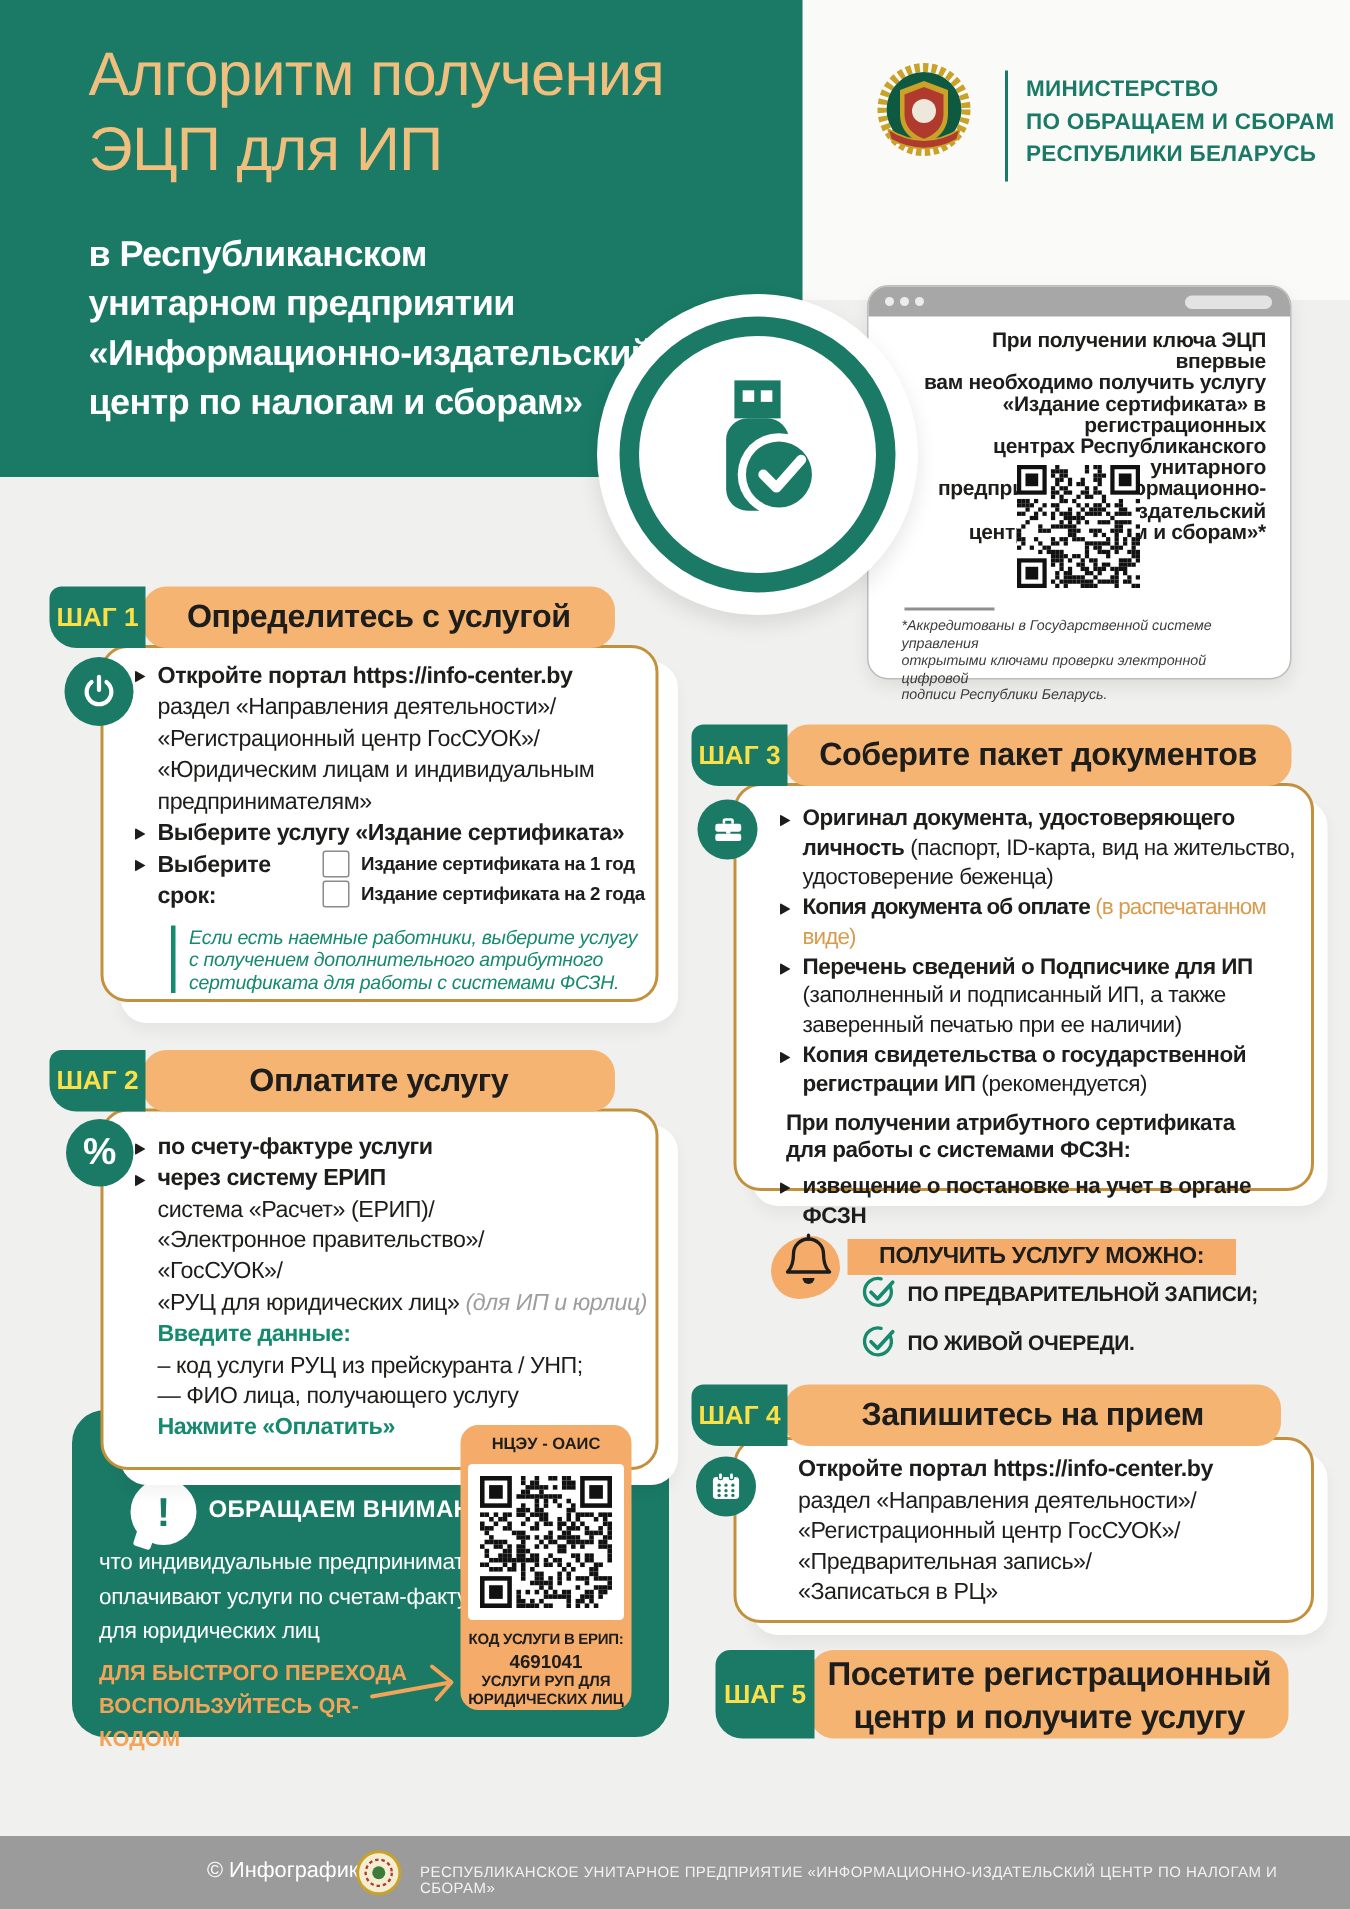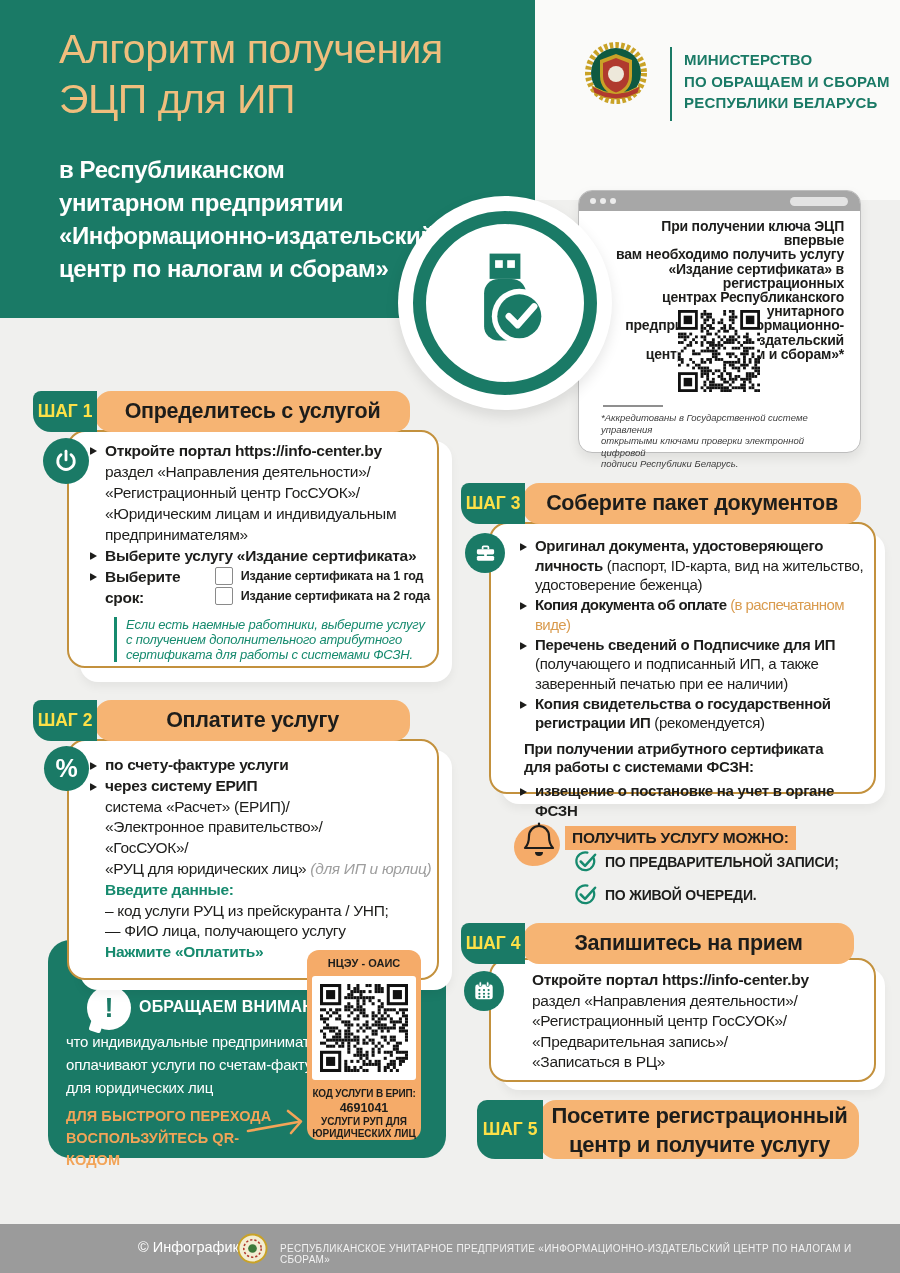--- a/index.html
+++ b/index.html
@@ -102,21 +102,21 @@
   .erip-qr{left:8px;top:8px;width:88px;height:88px;}
   .erip-lbl{left:0;top:138px;width:100%;font-size:10px;font-weight:bold;letter-spacing:-0.2px;}
   .erip-code{left:0;top:151px;width:100%;font-size:12.5px;font-weight:bold;}
   .erip-d1{left:0;top:166px;width:100%;font-size:10px;font-weight:600;}
   .erip-d2{left:0;top:178px;width:100%;font-size:10px;font-weight:600;}
 
   
   .blob{left:514px;top:824px;width:46px;height:42px;background:var(--erip-bg);
     border-radius:58% 42% 60% 40% / 55% 50% 50% 45%;}
   .bell{left:520px;top:820px;width:38px;height:44px;}
-  .acc-head{left:565px;top:826px;background:var(--erip-bg);padding:3px 7px;font-size:15.5px;font-weight:bold;
+  .acc-head{left:565px;top:826px;background:var(--erip-bg);padding:3px 21px;font-size:15.5px;font-weight:bold;
     color:var(--ink);letter-spacing:-0.2px;}
   .acc-item{display:flex;align-items:center;position:absolute;}
   .acc-item .txt{margin-left:7px;font-size:14px;font-weight:bold;color:var(--ink);letter-spacing:-0.2px;}
 
   
   .footer{left:0;top:1224px;width:900px;height:49px;background:var(--footer-bg);}
   .foot-copy{left:138px;top:15px;font-size:14.5px;color:#fff;}
   .foot-logo{left:237px;top:9px;width:31px;height:31px;}
   .foot-org{left:280px;top:19px;width:580px;font-size:10px;color:#f2f2f2;letter-spacing:0.3px;}
 </style>
@@ -912,21 +912,21 @@
   </div>
 
   <div class="abs underlay" style="left:501px;top:533px;width:384px;height:271px"></div>
   <div class="abs card rc" style="left:489px;top:522px;width:383px;height:268px">
     <div class="abs s3c">
       <div class="ln"><span class="blt"></span><span class="bold">Оригинал документа, удостоверяющего</span></div>
       <div class="ln"><span class="bold">личность</span><span> (паспорт, ID-карта, вид на жительство,</span></div>
       <div class="ln">удостоверение беженца)</div>
       <div class="ln tight"><span class="blt"></span><span class="bold">Копия документа об оплате</span><span class="orangepar"> (в распечатанном виде)</span></div>
       <div class="ln"><span class="blt"></span><span class="bold">Перечень сведений о Подписчике для ИП</span></div>
-      <div class="ln">(получающего и подписанный ИП, а также</div>
+      <div class="ln">(заполненный и подписанный ИП, а также</div>
       <div class="ln">заверенный печатью при ее наличии)</div>
       <div class="ln"><span class="blt"></span><span class="bold">Копия свидетельства о государственной</span></div>
       <div class="ln"><span class="bold">регистрации ИП</span><span> (рекомендуется)</span></div>
       <div class="para">При получении атрибутного сертификата</div>
       <div class="para" style="margin-top:0">для работы с системами ФСЗН:</div>
       <div class="ln" style="margin-top:6px"><span class="blt"></span><span class="bold">извещение о постановке на учет в органе ФСЗН</span></div>
     </div>
   </div>
   <div class="abs step-header" style="left:523px;top:483px;width:338px;height:41px">
       <span>Соберите пакет документов</span>

